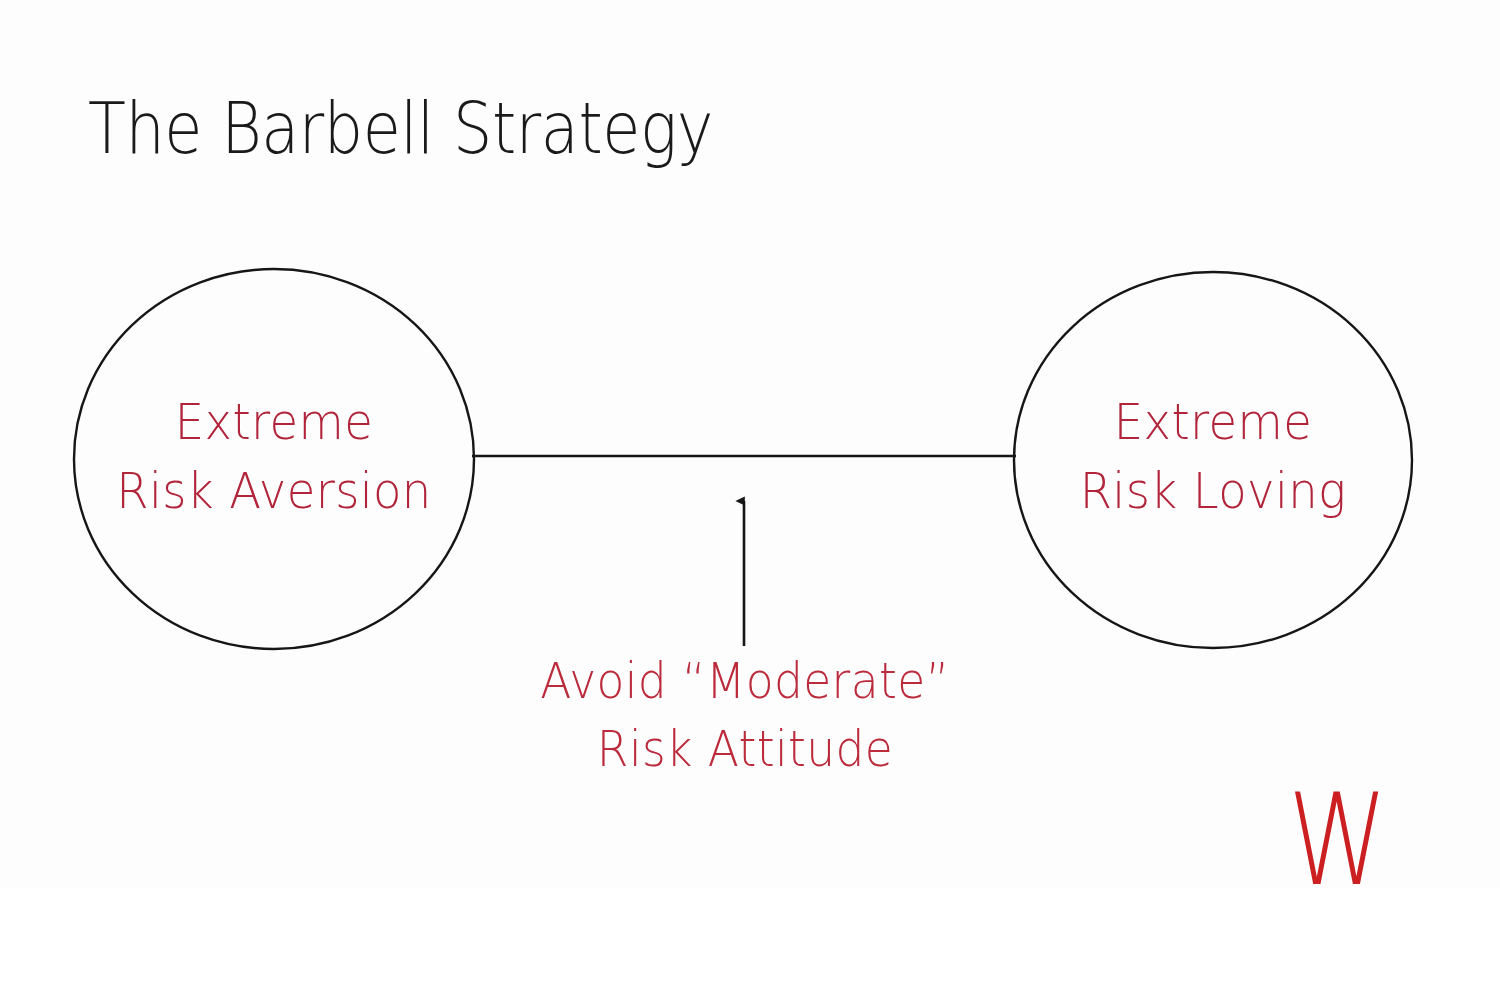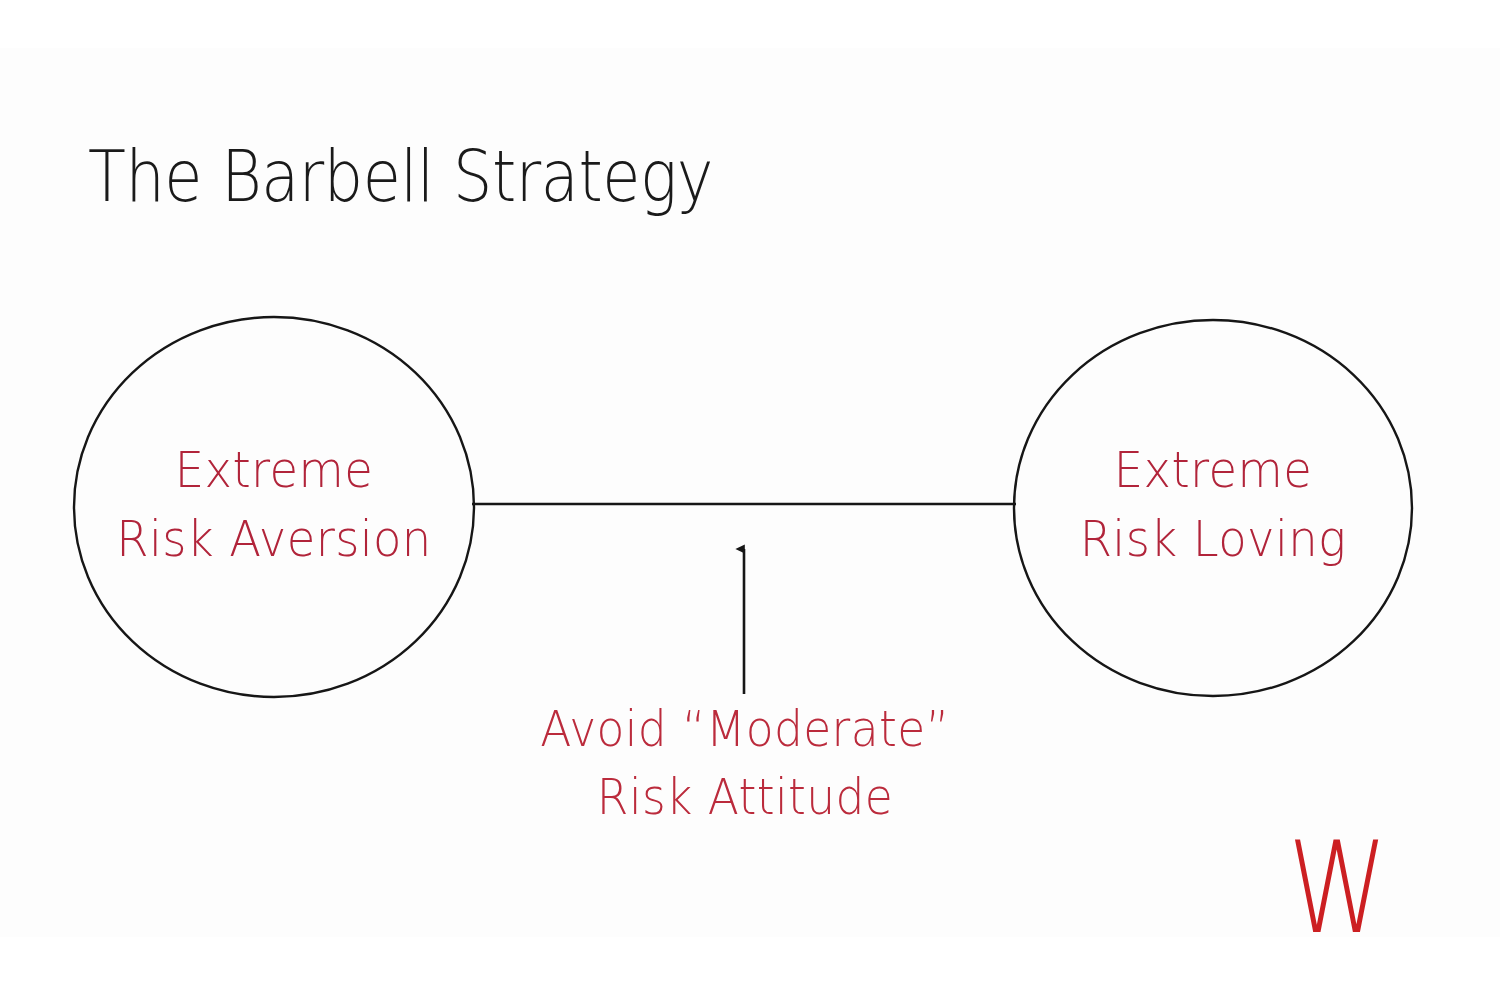--- a/index.html
+++ b/index.html
@@ -10,21 +10,20 @@
   }
   body {
     font-family: "DejaVu Sans", "Liberation Sans", sans-serif;
   }
   #canvas {
     position: relative;
     width: 1500px;
     height: 889px;
     background: #fdfdfd;
     overflow: hidden;
-    margin-top: 48px;
   }
   #diagram-svg {
     position: absolute;
     left: 0;
     top: 0;
     width: 1500px;
     height: 997px;
   }
 
   

